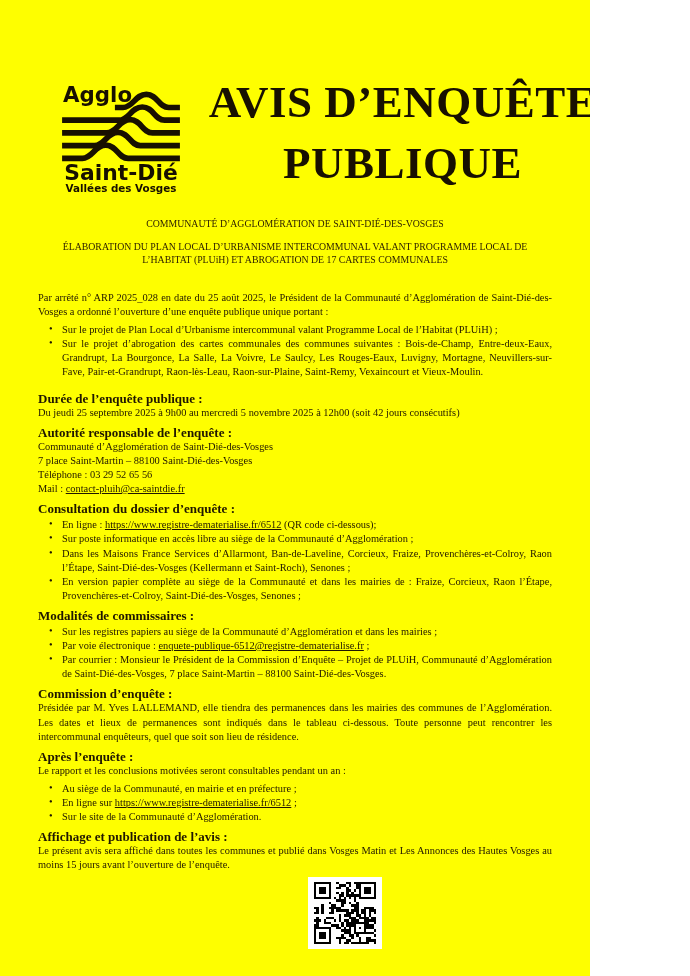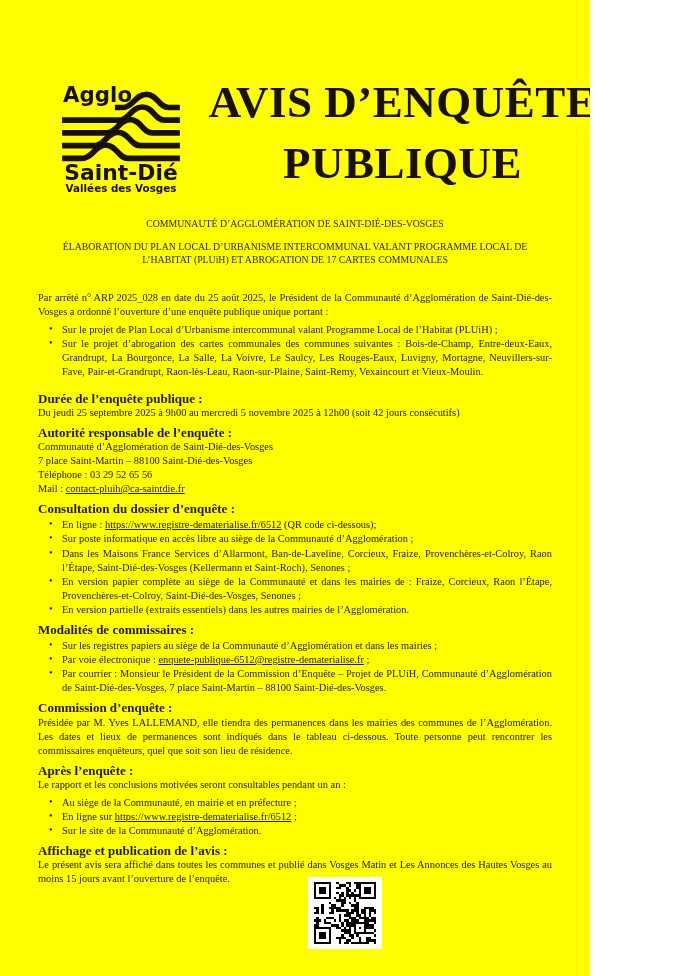--- a/index.html
+++ b/index.html
@@ -112,36 +112,35 @@
       <p><span>Mail : </span><a class="lnk">contact-pluih@ca-saintdie.fr</a></p>
     </section>
 
     <section class="sec">
       <h2>Consultation du dossier d’enquête :</h2>
       <ul class="blist tight">
         <li><span>En ligne : </span><a class="lnk">https://www.registre-dematerialise.fr/6512</a><span> (QR code ci-dessous);</span></li>
         <li><span>Sur poste informatique en accès libre au siège de la Communauté d’Agglomération ;</span></li>
         <li><span>Dans les Maisons France Services d’Allarmont, Ban-de-Laveline, Corcieux, Fraize, Provenchères-et-Colroy, Raon l’Étape, Saint-Dié-des-Vosges (Kellermann et Saint-Roch), Senones ;</span></li>
         <li><span>En version papier complète au siège de la Communauté et dans les mairies de : Fraize, Corcieux, Raon l’Étape, Provenchères-et-Colroy, Saint-Dié-des-Vosges, Senones ;</span></li>
-        <li><span>En version partielle (extraits essentiels) dans les autres mairies de l’Agglomération.</span></li>
       </ul>
     </section>
 
     <section class="sec">
       <h2>Modalités de commissaires :</h2>
       <ul class="blist tight">
         <li><span>Sur les registres papiers au siège de la Communauté d’Agglomération et dans les mairies ;</span></li>
         <li><span>Par voie électronique : </span><a class="lnk">enquete-publique-6512@registre-dematerialise.fr</a><span> ;</span></li>
         <li><span>Par courrier : Monsieur le Président de la Commission d’Enquête – Projet de PLUiH, Communauté d’Agglomération de Saint-Dié-des-Vosges, 7 place Saint-Martin – 88100 Saint-Dié-des-Vosges.</span></li>
       </ul>
     </section>
 
     <section class="sec">
       <h2>Commission d’enquête :</h2>
-      <p>Présidée par M. Yves LALLEMAND, elle tiendra des permanences dans les mairies des communes de l’Agglomération. Les dates et lieux de permanences sont indiqués dans le tableau ci-dessous. Toute personne peut rencontrer les commissaires enquêteurs, quel que soit son lieu de résidence.</p>
+      <p>Présidée par M. Yves LALLEMAND, elle tiendra des permanences dans les mairies des communes de l’Agglomération. Les dates et lieux de permanences sont indiqués dans le tableau ci-dessous. Toute personne peut rencontrer les intercommunal enquêteurs, quel que soit son lieu de résidence.</p>
     </section>
 
     <section class="sec">
       <h2>Après l’enquête :</h2>
       <p>Le rapport et les conclusions motivées seront consultables pendant un an :</p>
       <ul class="blist">
         <li><span>Au siège de la Communauté, en mairie et en préfecture ;</span></li>
         <li><span>En ligne sur </span><a class="lnk">https://www.registre-dematerialise.fr/6512</a><span> ;</span></li>
         <li><span>Sur le site de la Communauté d’Agglomération.</span></li>
       </ul>

